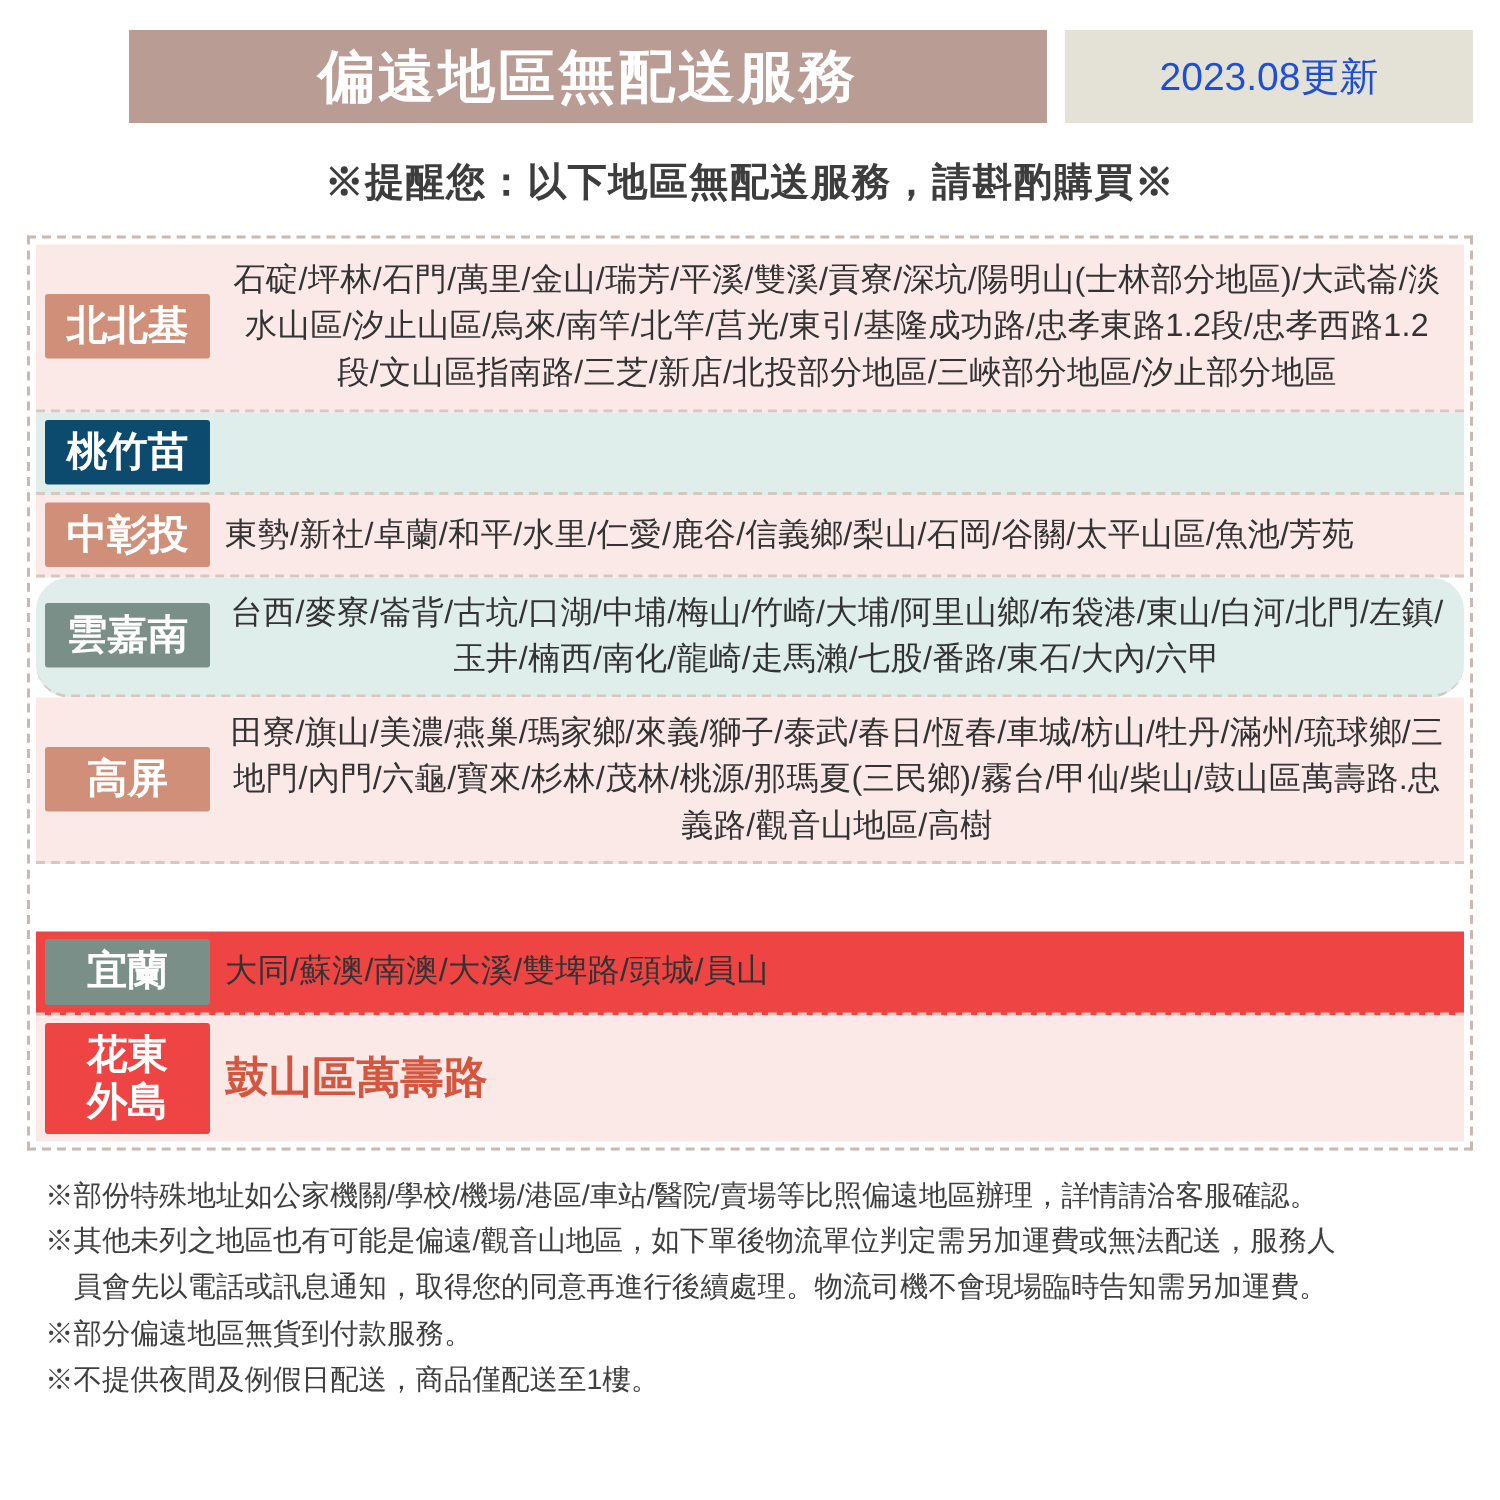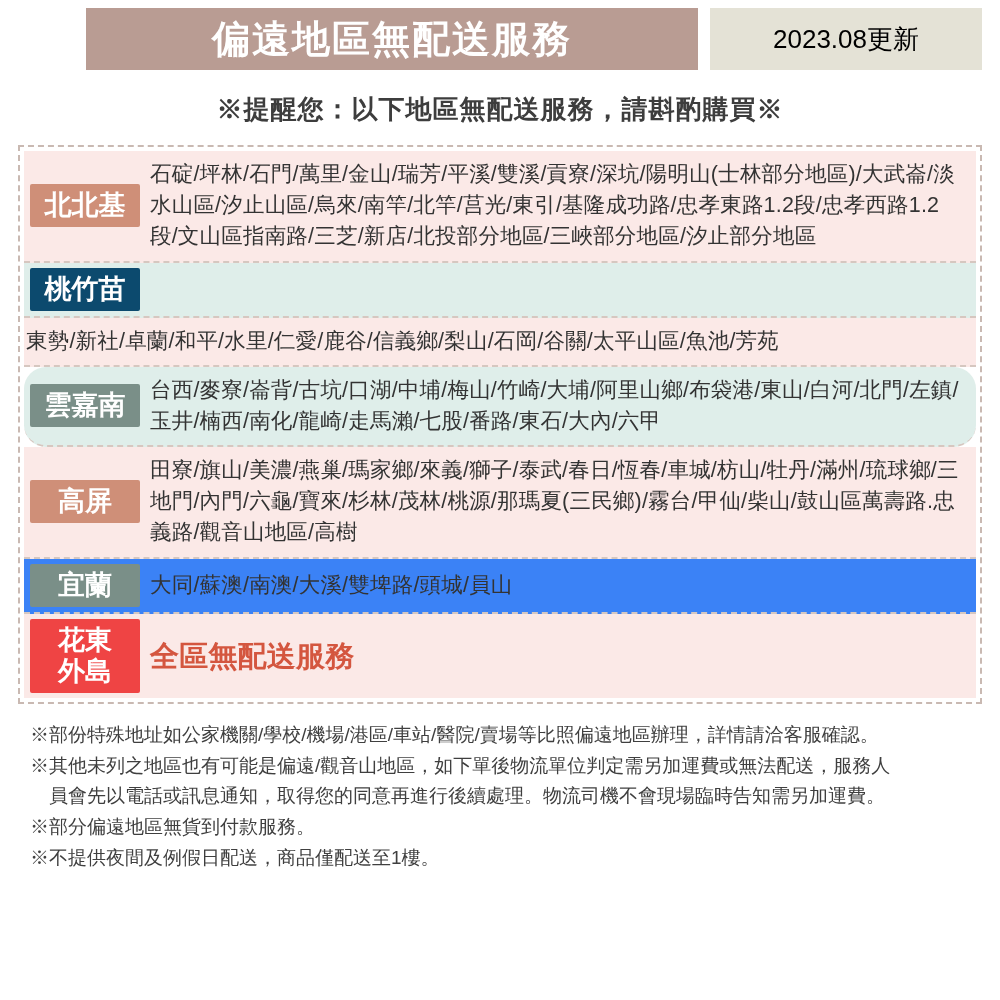--- a/index.html
+++ b/index.html
@@ -11,21 +11,21 @@
     width: 1000px;
     height: 1000px;
     font-family: "Liberation Sans", sans-serif;
     color: #3a3a3a;
     overflow: hidden;
   }
   .page {
     width: 1000px;
     height: 744px;
     box-sizing: border-box;
-    padding: 4px 18px 10px 18px;
+    padding: 16px 18px 10px 18px;
     position: relative;
   }
 
   
   .header {
     display: flex;
     align-items: stretch;
     gap: 12px;
     margin: 4px 0 0 0;
   }
@@ -38,21 +38,21 @@
     letter-spacing: 2px;
     display: flex;
     align-items: center;
     justify-content: center;
     height: 62px;
     margin-left: 68px;
   }
   .header-date {
     flex: 1 1 auto;
     background: #e4e2d6;
-    color: #000000;
+    color: #1d4ed8;
     font-size: 26px;
     display: flex;
     align-items: center;
     justify-content: center;
     height: 62px;
   }
 
   
   .notice {
     text-align: center;
@@ -98,32 +98,33 @@
   }
   .row-body {
     flex: 1 1 auto;
     display: flex;
     align-items: center;
     font-size: 21.5px;
     line-height: 1.45;
     color: #333333;
     letter-spacing: 0.2px;
     padding: 8px 10px 8px 2px;
+    text-align: center;
   }
   .row-body.full {
     font-size: 29px;
     font-weight: bold;
     color: #d4563f;
   }
   .row.tint-pink   { background: #fbe9e7; }
   .row.tint-mint   { background: #dfeeea; }
   .row.tint-pink2  { background: #fbe9e7; }
   .row.tint-mint2  { background: #dfeeea; border-radius: 22px; }
   .row.tint-pink3  { background: #fbe9e7; }
-  .row.tint-mint3  { background: #3b82f6; }
+  .row.tint-mint3  { background: #ef4444; margin-top: 45px; }
   .row.tint-pink4  { background: #fbe9e7; }
 
   
   .footnotes {
     margin-top: 16px;
     font-size: 19px;
     line-height: 1.62;
     color: #3f3f3f;
     margin-left: 12px;
   }
@@ -148,20 +149,21 @@
     <div class="row tint-pink">
       <div class="row-label" style="background: rgb(207, 143, 120);">北北基</div>
       <div class="row-body">石碇/坪林/石門/萬里/金山/瑞芳/平溪/雙溪/貢寮/深坑/陽明山(士林部分地區)/大武崙/淡水山區/汐止山區/烏來/南竿/北竿/莒光/東引/基隆成功路/忠孝東路1.2段/忠孝西路1.2段/文山區指南路/三芝/新店/北投部分地區/三峽部分地區/汐止部分地區</div>
     </div>
 
     <div class="row tint-mint">
       <div class="row-label" style="background: #0c4a6e;">桃竹苗</div>
     </div>
 
     <div class="row tint-pink2">
+      <div class="row-label" style="background: rgb(207, 143, 120);">中彰投</div>
       <div class="row-body">東勢/新社/卓蘭/和平/水里/仁愛/鹿谷/信義鄉/梨山/石岡/谷關/太平山區/魚池/芳苑</div>
     </div>
 
     <div class="row tint-mint2">
       <div class="row-label" style="background: rgb(122, 143, 136);">雲嘉南</div>
       <div class="row-body">台西/麥寮/崙背/古坑/口湖/中埔/梅山/竹崎/大埔/阿里山鄉/布袋港/東山/白河/北門/左鎮/玉井/楠西/南化/龍崎/走馬瀨/七股/番路/東石/大內/六甲</div>
     </div>
 
     <div class="row tint-pink3">
       <div class="row-label" style="background: rgb(207, 143, 120);">高屏</div>
@@ -169,21 +171,21 @@
     </div>
 
     <div class="row tint-mint3">
       <div class="row-label" style="background: rgb(122, 143, 136);">宜蘭</div>
       <div class="row-body">大同/蘇澳/南澳/大溪/雙埤路/頭城/員山</div>
     </div>
 
     <div class="row tint-pink4">
       <div class="row-label" style="background: #ef4444; white-space: pre-line;">花東
 外島</div>
-      <div class="row-body full">全區無配送服務</div>
+      <div class="row-body full">鼓山區萬壽路</div>
     </div>
 
   </div>
 
   <div class="footnotes">
     <div>※部份特殊地址如公家機關/學校/機場/港區/車站/醫院/賣場等比照偏遠地區辦理，詳情請洽客服確認。</div>
     <div>※其他未列之地區也有可能是偏遠/觀音山地區，如下單後物流單位判定需另加運費或無法配送，服務人
 　員會先以電話或訊息通知，取得您的同意再進行後續處理。物流司機不會現場臨時告知需另加運費。</div>
     <div>※部分偏遠地區無貨到付款服務。</div>
     <div>※不提供夜間及例假日配送，商品僅配送至1樓。</div>

